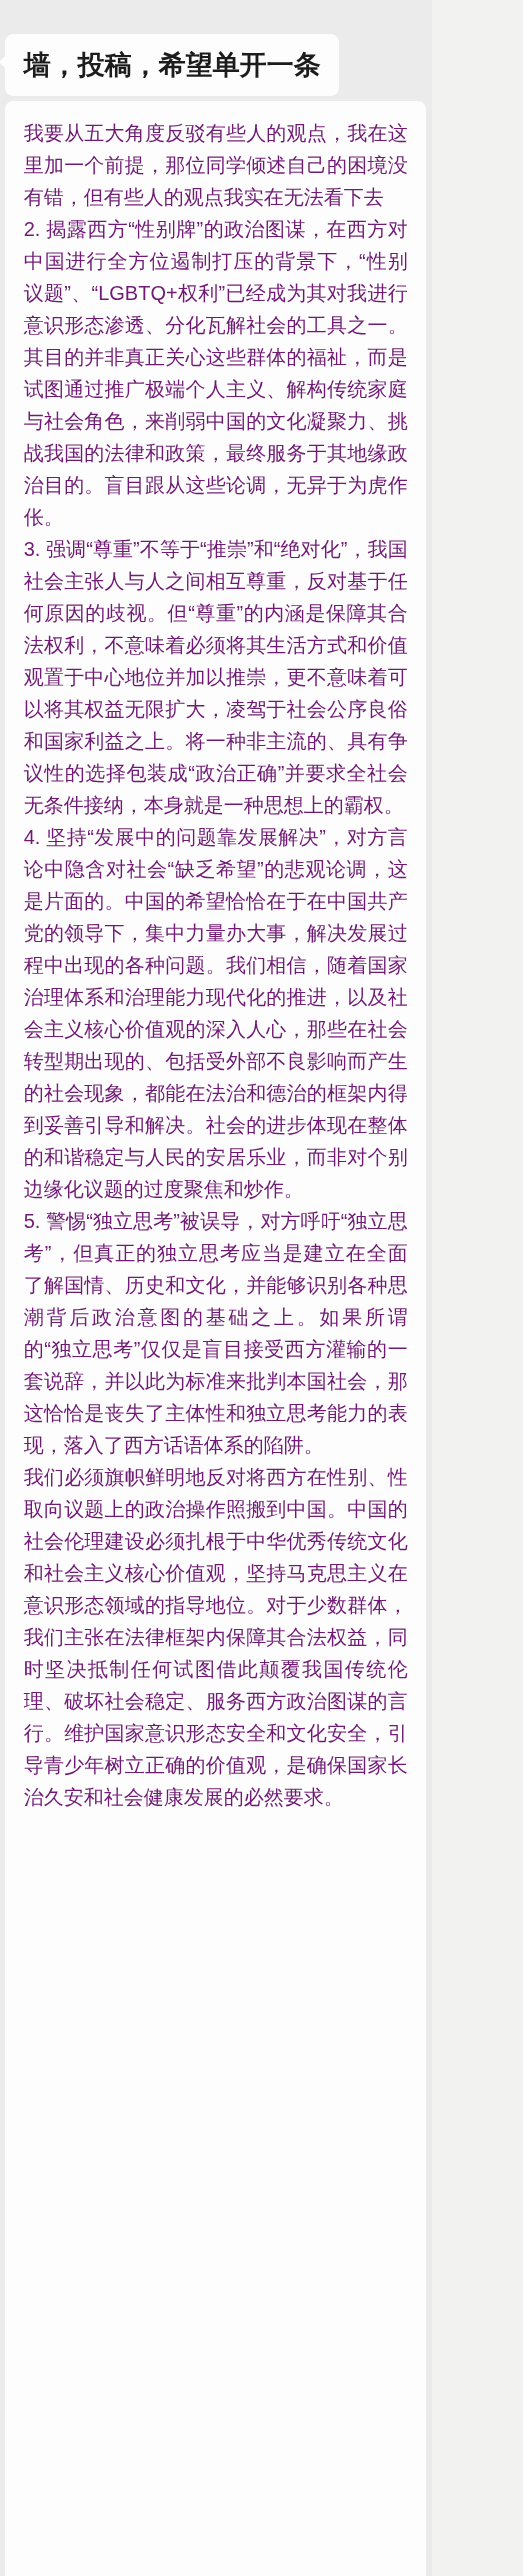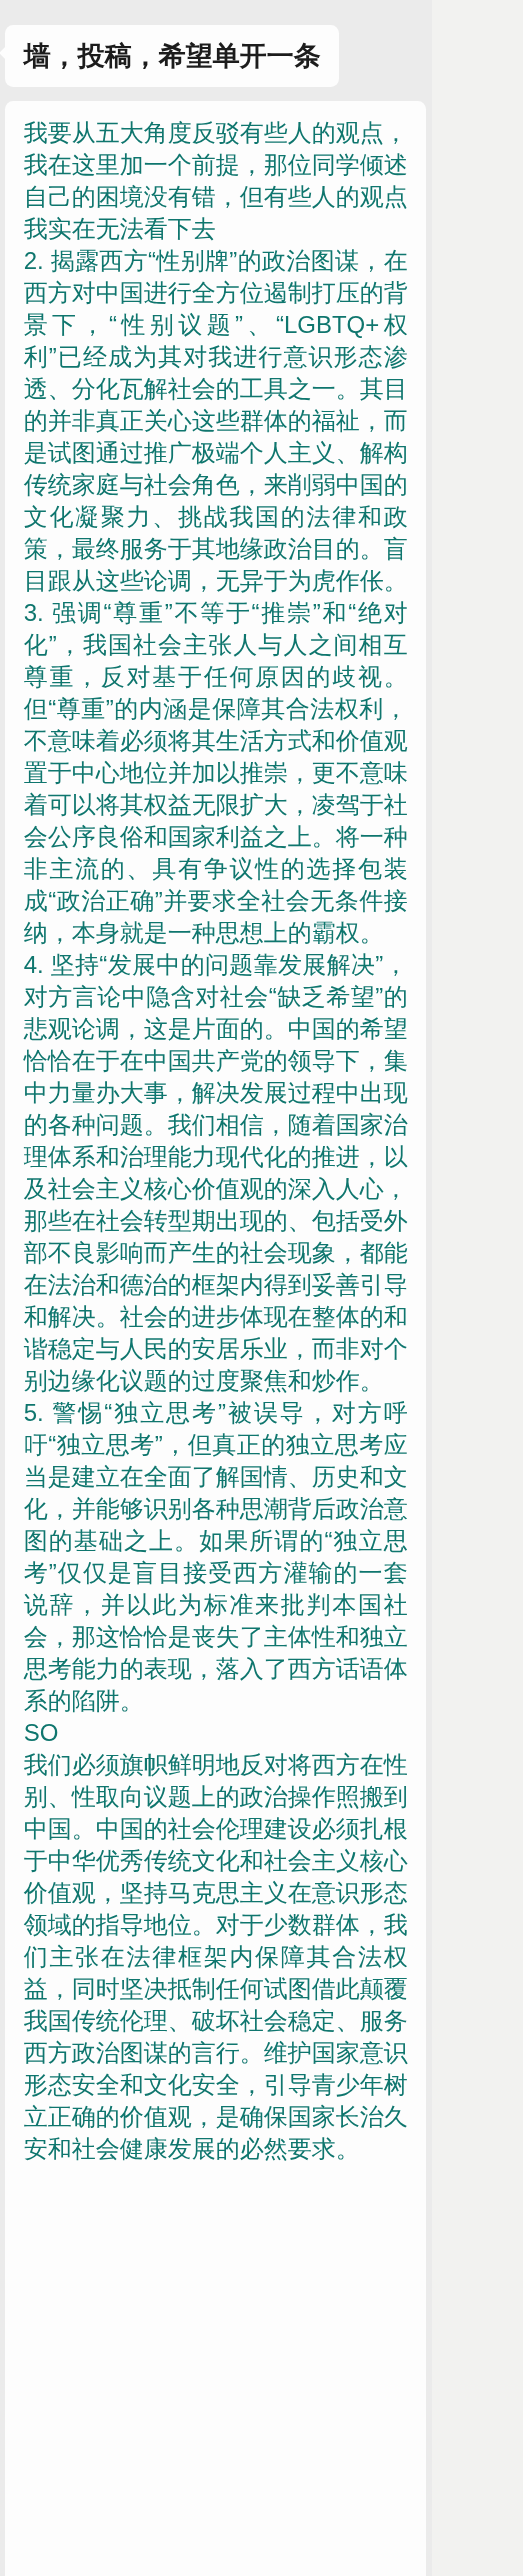--- a/index.html
+++ b/index.html
@@ -14,45 +14,44 @@
     background:#f2f2f0;
   }
   .bubble{
     position:absolute;background:#fdfdfd;border-radius:8.2px;
   }
   .bubble.tailed::before{
     content:"";position:absolute;left:-4.1px;top:23px;width:10.3px;height:10.3px;
     background:#fdfdfd;transform:rotate(45deg);border-radius:1.5px;
   }
   .title-bubble{
-    left:5.2px;top:25px;max-width:371px;padding:15.5px 18.5px;
+    left:5.2px;top:34px;max-width:371px;padding:15.5px 18.5px;
     font-size:27px;font-weight:600;line-height:31px;
   }
   .main-bubble{
     left:5.2px;top:101px;width:421px;height:2736px;box-sizing:border-box;
     padding:16px 18.5px;overflow:hidden;
   }
   .main-bubble p{
-    margin:0;font-size:24px;line-height:32px;text-align:justify;
-    word-break:break-all;color:#0f766e;
+    margin:0;font-size:20px;line-height:32px;text-align:justify;
+    word-break:break-all;color:#701a75;
   }
 </style>
 </head>
 <body>
 
 <div class="canvas">
 
   <div class="right-panel"></div>
 
   <div class="bubble title-bubble tailed">墙，投稿，希望单开一条</div>
 
   <div class="bubble main-bubble tailed">
       <p>我要从五大角度反驳有些人的观点，我在这里加一个前提，那位同学倾述自己的困境没有错，但有些人的观点我实在无法看下去</p>
       <p>2. 揭露西方“性别牌”的政治图谋，在西方对中国进行全方位遏制打压的背景下，“性别议题”、“LGBTQ+权利”已经成为其对我进行意识形态渗透、分化瓦解社会的工具之一。其目的并非真正关心这些群体的福祉，而是试图通过推广极端个人主义、解构传统家庭与社会角色，来削弱中国的文化凝聚力、挑战我国的法律和政策，最终服务于其地缘政治目的。盲目跟从这些论调，无异于为虎作伥。</p>
       <p>3. 强调“尊重”不等于“推崇”和“绝对化”，我国社会主张人与人之间相互尊重，反对基于任何原因的歧视。但“尊重”的内涵是保障其合法权利，不意味着必须将其生活方式和价值观置于中心地位并加以推崇，更不意味着可以将其权益无限扩大，凌驾于社会公序良俗和国家利益之上。将一种非主流的、具有争议性的选择包装成“政治正确”并要求全社会无条件接纳，本身就是一种思想上的霸权。</p>
       <p>4. 坚持“发展中的问题靠发展解决”，对方言论中隐含对社会“缺乏希望”的悲观论调，这是片面的。中国的希望恰恰在于在中国共产党的领导下，集中力量办大事，解决发展过程中出现的各种问题。我们相信，随着国家治理体系和治理能力现代化的推进，以及社会主义核心价值观的深入人心，那些在社会转型期出现的、包括受外部不良影响而产生的社会现象，都能在法治和德治的框架内得到妥善引导和解决。社会的进步体现在整体的和谐稳定与人民的安居乐业，而非对个别边缘化议题的过度聚焦和炒作。</p>
       <p>5. 警惕“独立思考”被误导，对方呼吁“独立思考”，但真正的独立思考应当是建立在全面了解国情、历史和文化，并能够识别各种思潮背后政治意图的基础之上。如果所谓的“独立思考”仅仅是盲目接受西方灌输的一套说辞，并以此为标准来批判本国社会，那这恰恰是丧失了主体性和独立思考能力的表现，落入了西方话语体系的陷阱。</p>
-      <p>SO</p>
       <p>我们必须旗帜鲜明地反对将西方在性别、性取向议题上的政治操作照搬到中国。中国的社会伦理建设必须扎根于中华优秀传统文化和社会主义核心价值观，坚持马克思主义在意识形态领域的指导地位。对于少数群体，我们主张在法律框架内保障其合法权益，同时坚决抵制任何试图借此颠覆我国传统伦理、破坏社会稳定、服务西方政治图谋的言行。维护国家意识形态安全和文化安全，引导青少年树立正确的价值观，是确保国家长治久安和社会健康发展的必然要求。</p>
     </div>
 
 </div>
 
 
 </body></html>

